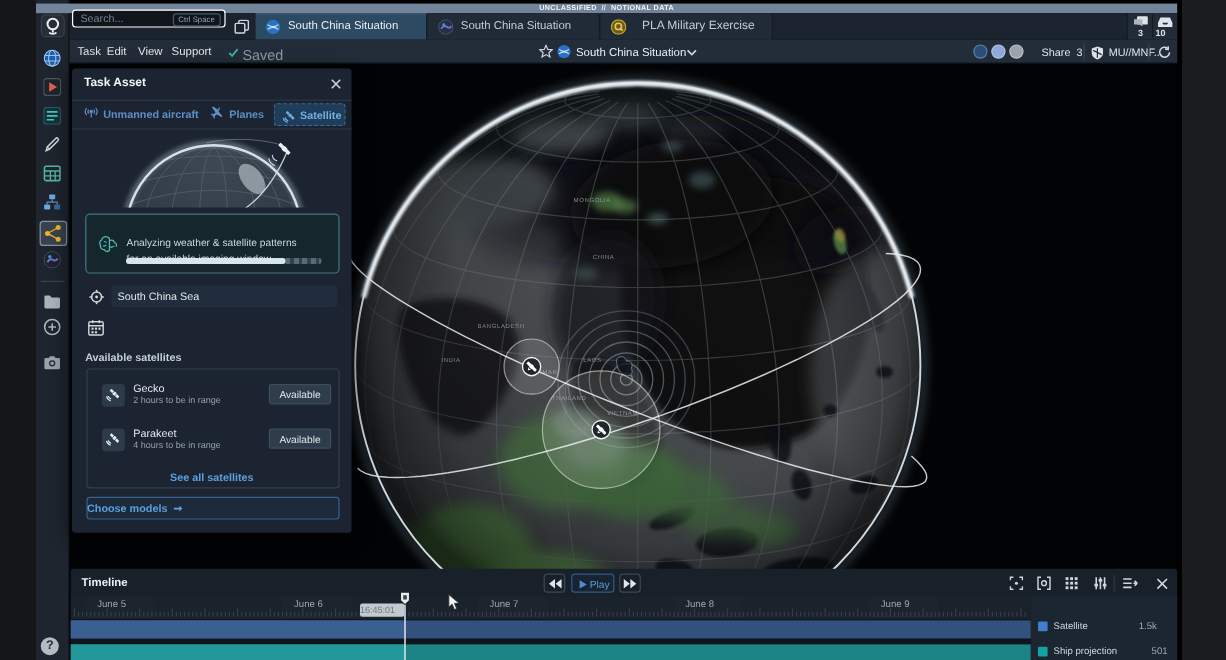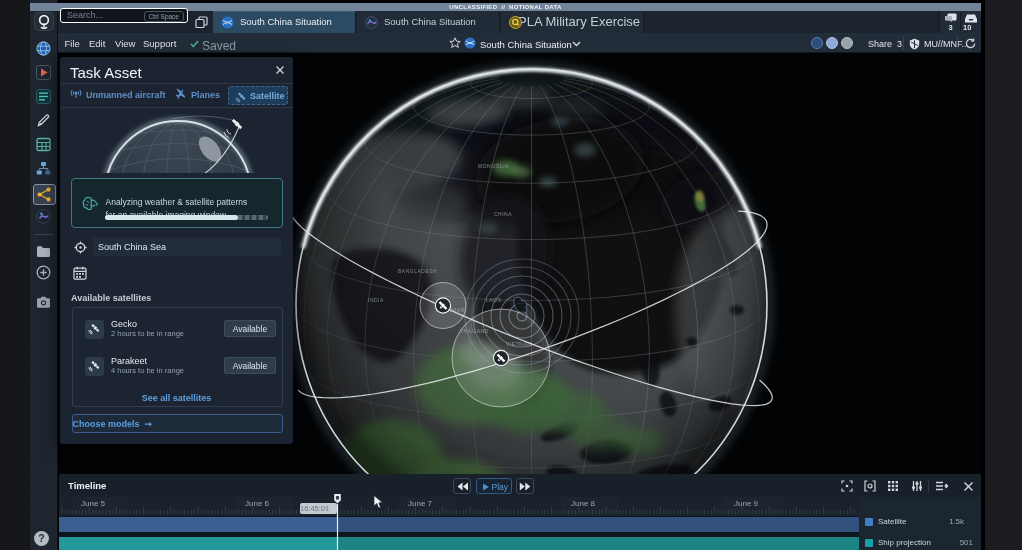--- a/index.html
+++ b/index.html
@@ -21,38 +21,38 @@
     </svg>
     <div class="abs" style="left:213px;top:10.5px;width:143px;height:22.5px;background:#2c4a62;border-top:1px solid #3e5a72;border-right:1px solid #131b24;color:#e8eef3;font-size:9.5px;line-height:20px;padding-left:27px"><svg style="position:absolute;left:8px;top:4.5px" width="13" height="13" viewBox="0 0 13 13">
         <circle cx="6.5" cy="6.5" r="6" fill="#2a72c8"></circle>
         <path d="M2 4.5 Q6.5 8 11 4.5 M2 8.5 Q6.5 5 11 8.5" stroke="#cfe4f5" stroke-width="1" fill="none"></path>
       </svg>South China Situation</div>
     <div class="abs" style="left:357px;top:10.5px;width:143px;height:22.5px;background:#212b37;border-top:1px solid transparent;border-right:1px solid #131b24;color:#c3cdd6;font-size:9.5px;line-height:20px;padding-left:27px"><svg style="position:absolute;left:8px;top:4.5px" width="13" height="13" viewBox="0 0 13 13">
         <circle cx="6.5" cy="6.5" r="6" fill="#233043" stroke="#4a5a70" stroke-width="0.8"></circle>
         <path d="M2.5 8 Q5 4.5 7.5 6.5 T11 5.5" stroke="#7f6fd0" stroke-width="1.4" fill="none"></path>
         <circle cx="4.8" cy="4.6" r="1.2" fill="#4f8fd0"></circle>
       </svg>South China Situation</div>
-    <div class="abs" style="left:501px;top:10.5px;width:143px;height:22.5px;background:#212b37;border-top:1px solid transparent;border-right:1px solid #131b24;color:#c3cdd6;font-size:13px;line-height:20px;padding-left:17px"><svg style="position:absolute;left:8px;top:4.5px" width="13" height="13" viewBox="0 0 13 13">
+    <div class="abs" style="left:501px;top:10.5px;width:143px;height:22.5px;background:#212b37;border-top:1px solid transparent;border-right:1px solid #131b24;color:#c3cdd6;font-size:10px;line-height:20px;padding-left:34px"><svg style="position:absolute;left:8px;top:4.5px" width="13" height="13" viewBox="0 0 13 13">
         <circle cx="6.5" cy="6.5" r="6" fill="#6a5a1a" stroke="#c8a832" stroke-width="1"></circle>
         <circle cx="6.3" cy="6" r="2.6" fill="none" stroke="#e8c84a" stroke-width="1.4"></circle>
         <path d="M8 7.8 L10 9.6" stroke="#e8c84a" stroke-width="1.4"></path>
       </svg>PLA Military Exercise</div>
     <div class="abs" style="left:939px;top:10.5px;width:42px;height:22.5px;background:#222c38;border-left:1px solid #131b24"></div>
     <svg class="abs" style="left:944px;top:13px" width="13" height="11" viewBox="0 0 13 11">
       <rect x="3.5" y="0.5" width="9" height="7" rx="1" fill="#dde3e8"></rect>
       <path d="M1 3 H8 V9 L5.5 7.5 H1 Z" fill="#aab4bd"></path>
     </svg>
     <div class="abs" style="left:944px;top:23px;width:13px;height:9px;color:#dde3e8;font-size:7.5px;font-weight:bold;text-align:center">3</div>
     <div class="abs" style="left:960px;top:12px;width:1px;height:19px;background:#131b24"></div>
     <svg class="abs" style="left:964px;top:13px" width="14" height="11" viewBox="0 0 14 11">
       <path d="M1 6 L3 1.5 H11 L13 6 V9.5 H1 Z M1 6 H4.5 L5.5 7.5 H8.5 L9.5 6 H13" fill="#dde3e8"></path>
     </svg>
     <div class="abs" style="left:963px;top:23px;width:16px;height:9px;color:#dde3e8;font-size:7.5px;font-weight:bold;text-align:left">10</div>
     <div class="abs" style="left:58px;top:33px;width:923px;height:20px;background:#232d39;border-bottom:1px solid #111820"></div>
-    <div class="abs" style="left:64.5px;top:38px;color:#dfe5ea;font-size:9.5px">File</div>
+    <div class="abs" style="left:64.5px;top:38px;color:#dfe5ea;font-size:9.5px">Task</div>
     <div class="abs" style="left:89px;top:38px;color:#dfe5ea;font-size:9.5px">Edit</div>
     <div class="abs" style="left:115px;top:38px;color:#dfe5ea;font-size:9.5px">View</div>
     <div class="abs" style="left:143px;top:38px;color:#dfe5ea;font-size:9.5px">Support</div>
     <svg class="abs" style="left:190px;top:40px" width="9" height="8" viewBox="0 0 9 8">
       <path d="M1 4 L3.4 6.5 L8 1" stroke="#3fae9a" stroke-width="1.6" fill="none"></path>
     </svg>
     <div class="abs" style="left:202px;top:38.5px;color:#8e9aa6;font-size:12px">Saved</div>
     <svg class="abs" style="left:449px;top:37px" width="12" height="12" viewBox="0 0 12 12">
       <path d="M6 0.8 L7.5 4.2 L11.2 4.5 L8.4 6.9 L9.3 10.5 L6 8.5 L2.7 10.5 L3.6 6.9 L0.8 4.5 L4.5 4.2 Z" fill="none" stroke="#cfd6dc" stroke-width="1"></path>
     </svg>
@@ -275,21 +275,21 @@
 <path d="M7.5 4.3 V10.7 M4.3 7.5 H10.7" stroke="#aab4bd" stroke-width="1.3"></path>
     </svg>
     <svg class="abs" style="left:36px;top:296px" width="15" height="13" viewBox="0 0 15 13">
 <path d="M1 3.5 A1.2 1.2 0 0 1 2.2 2.3 H4.6 L5.8 0.8 H9.2 L10.4 2.3 H12.8 A1.2 1.2 0 0 1 14 3.5 V10.6 A1.2 1.2 0 0 1 12.8 11.8 H2.2 A1.2 1.2 0 0 1 1 10.6 Z" fill="#9aa4ad"></path>
 <circle cx="7.5" cy="6.8" r="2.6" fill="#1e252e"></circle>
       <circle cx="7.5" cy="6.8" r="1.5" fill="#9aa4ad"></circle>
     </svg>
     <div class="abs" style="left:34px;top:531px;width:15px;height:15px;border-radius:50%;background:#b4bcc2;color:#252c34;font-size:10.5px;font-weight:bold;text-align:center;line-height:15px">?</div>
     <div class="abs" style="left:60px;top:56.5px;width:233px;height:387px;background:#1c2431;box-shadow:0 4px 18px rgba(0,0,0,0.7);border-radius:3px">
       <div style="position:absolute;left:0;top:0;width:100%;height:27px;border-bottom:1px solid #2c3744">
-        <div style="position:absolute;left:10px;top:7px;color:#f0f4f7;font-size:15px;font-weight:normal">Task Asset</div>
+        <div style="position:absolute;left:10px;top:7px;color:#f0f4f7;font-size:10px;font-weight:bold">Task Asset</div>
         <svg style="position:absolute;right:8px;top:8px" width="10" height="10" viewBox="0 0 10 10">
           <path d="M1.5 1.5 L8.5 8.5 M8.5 1.5 L1.5 8.5" stroke="#cfd6dc" stroke-width="1.3"></path>
         </svg>
       </div>
       <div style="position:absolute;left:0;top:27px;width:100%;height:24px;border-bottom:1px solid #2c3744">
         <svg style="position:absolute;left:10px;top:4px" width="12" height="11" viewBox="0 0 12 11">
           <g stroke="#5d8fc4" stroke-width="1" fill="none">
             <path d="M2.2 2 A4.8 4.8 0 0 0 2.2 8 M3.9 3.4 A2.6 2.6 0 0 0 3.9 6.6"></path>
             <path d="M9.8 2 A4.8 4.8 0 0 1 9.8 8 M8.1 3.4 A2.6 2.6 0 0 1 8.1 6.6"></path>
           </g>

